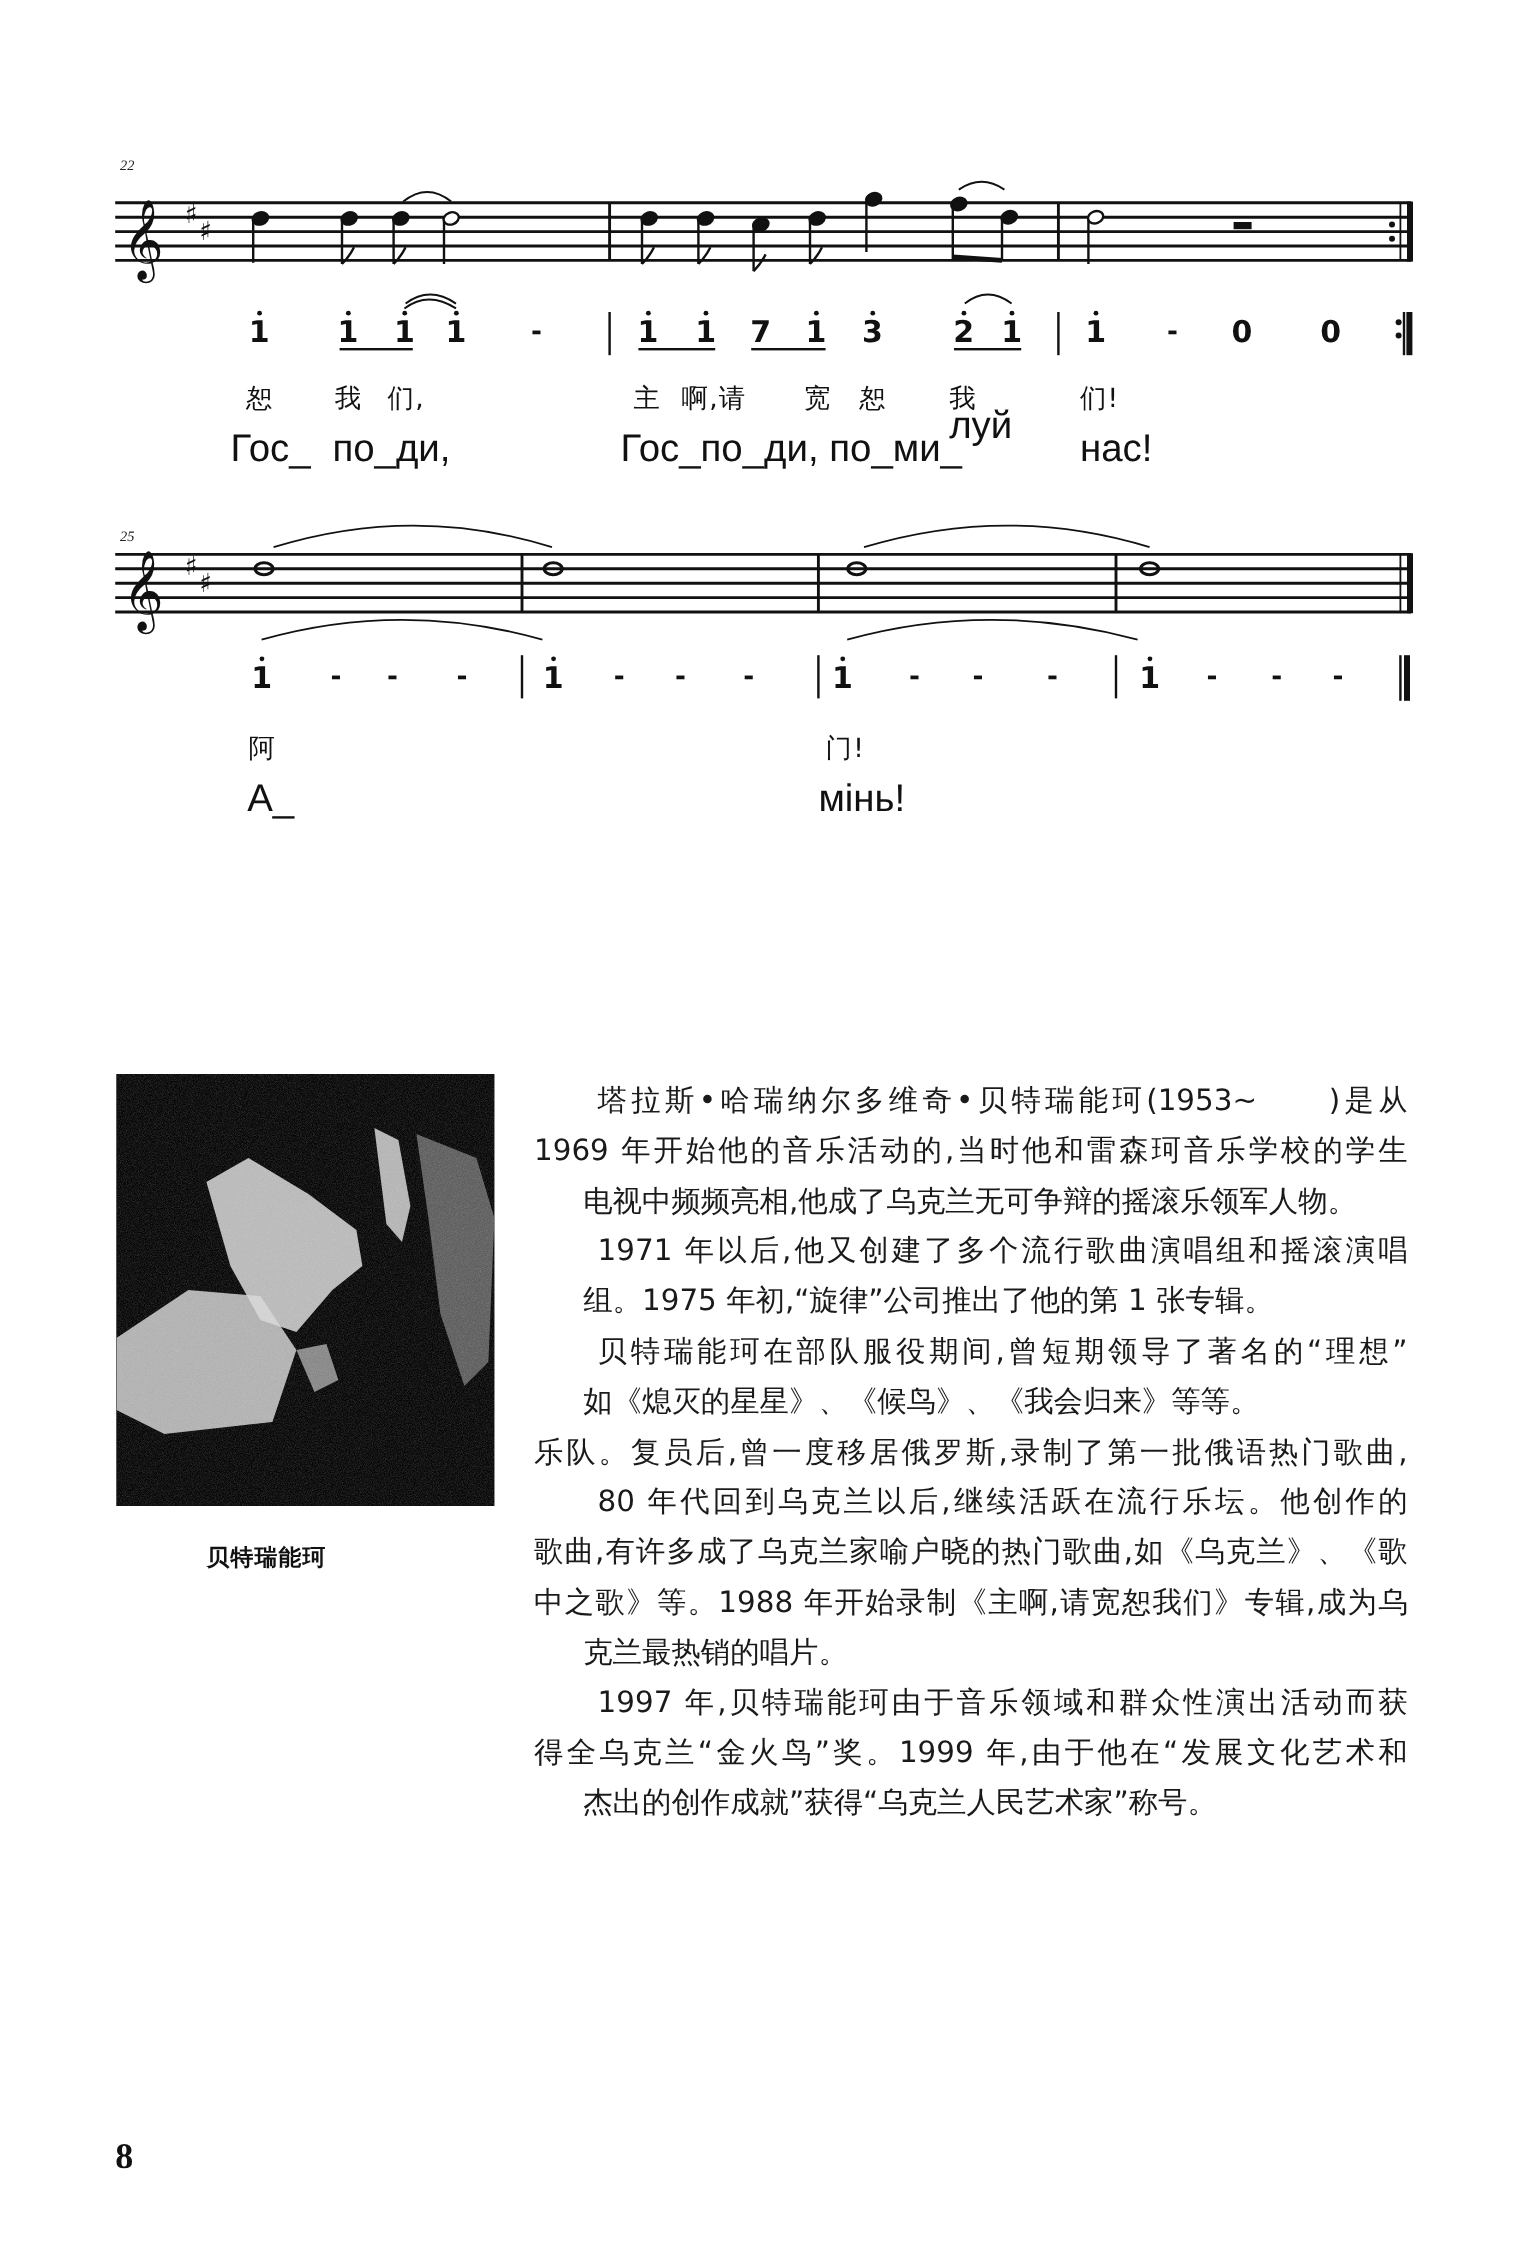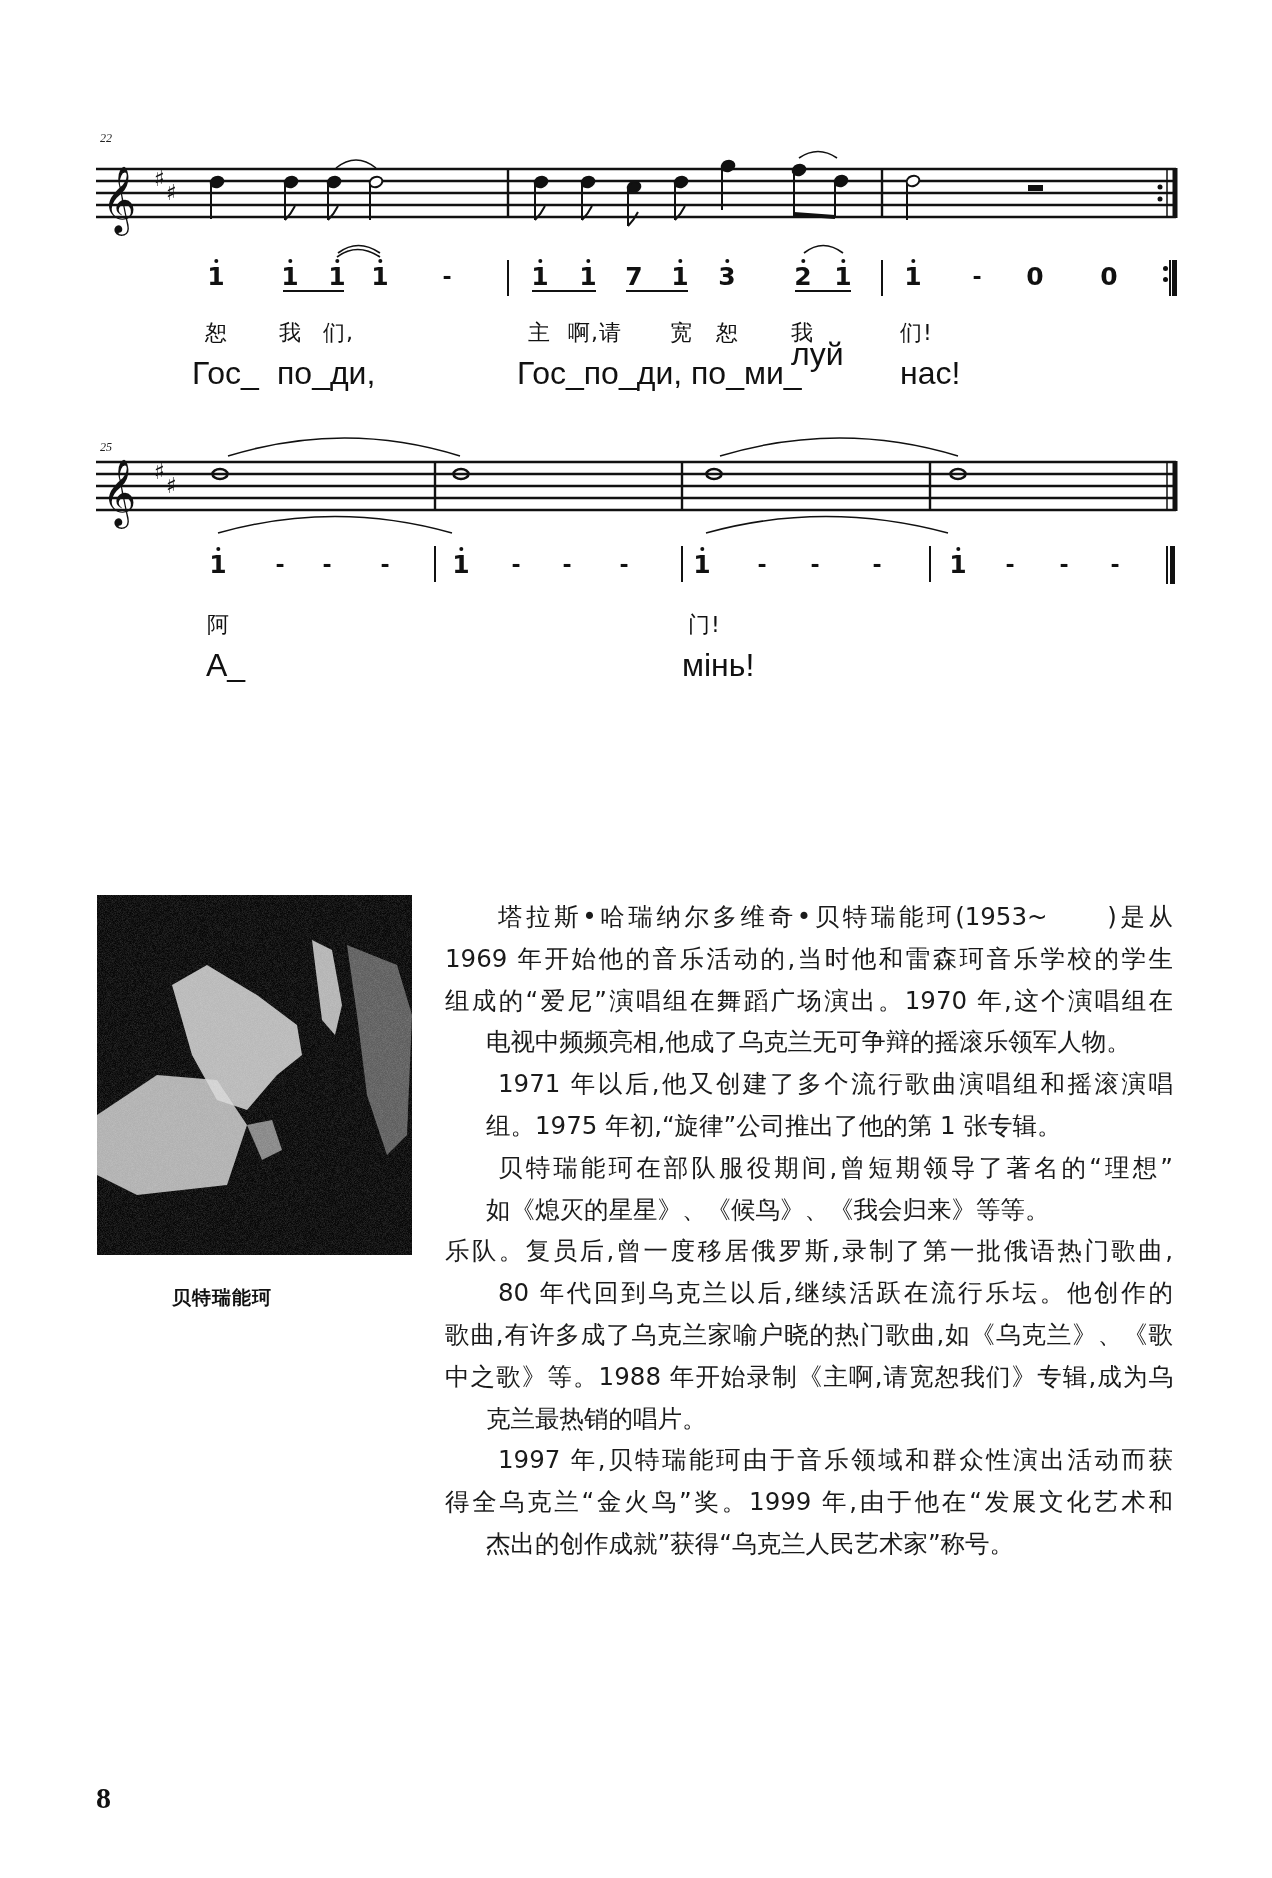--- a/index.html
+++ b/index.html
@@ -238,21 +238,20 @@
     <path d="M250 50 L300 70 L315 120 L310 240 L290 260 L270 200 L260 120 Z" fill="#9a9a9a" opacity="0.6"></path>
     <path d="M150 230 L175 225 L185 255 L165 265 Z" fill="#bdbdbd" opacity="0.7"></path>
     <rect width="315" height="360" filter="url(#grain)" opacity="0.35"></rect>
   </svg>
 </div>
 <div class="caption">贝特瑞能珂</div>
 
 <div class="textblock">
   <span class="tl indent">塔拉斯•哈瑞纳尔多维奇•贝特瑞能珂(1953~　　)是从</span>
   <span class="tl">1969 年开始他的音乐活动的,当时他和雷森珂音乐学校的学生</span>
-  <span class="tl">组成的“爱尼”演唱组在舞蹈广场演出。1970 年,这个演唱组在</span>
   <span class="tl last">电视中频频亮相,他成了乌克兰无可争辩的摇滚乐领军人物。</span>
   <span class="tl indent">1971 年以后,他又创建了多个流行歌曲演唱组和摇滚演唱</span>
   <span class="tl last">组。1975 年初,“旋律”公司推出了他的第 1 张专辑。</span>
   <span class="tl indent">贝特瑞能珂在部队服役期间,曾短期领导了著名的“理想”</span>
   <span class="tl last">如《熄灭的星星》、《候鸟》、《我会归来》等等。</span>
   <span class="tl">乐队。复员后,曾一度移居俄罗斯,录制了第一批俄语热门歌曲,</span>
   <span class="tl indent">80 年代回到乌克兰以后,继续活跃在流行乐坛。他创作的</span>
   <span class="tl">歌曲,有许多成了乌克兰家喻户晓的热门歌曲,如《乌克兰》、《歌</span>
   <span class="tl">中之歌》等。1988 年开始录制《主啊,请宽恕我们》专辑,成为乌</span>
   <span class="tl last">克兰最热销的唱片。</span>

